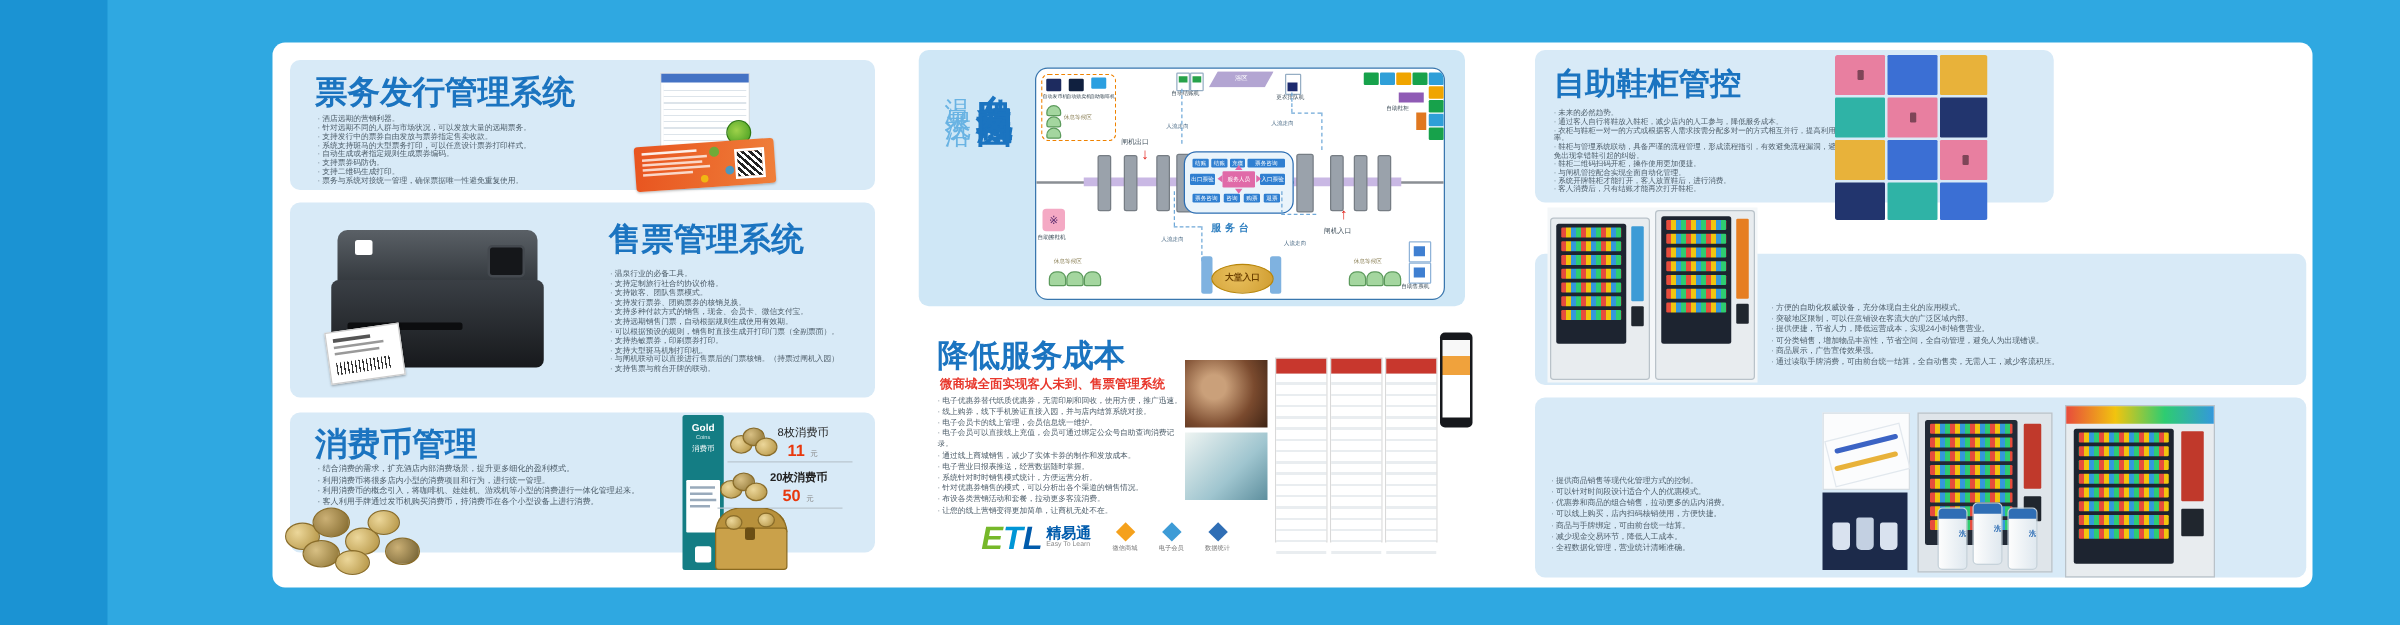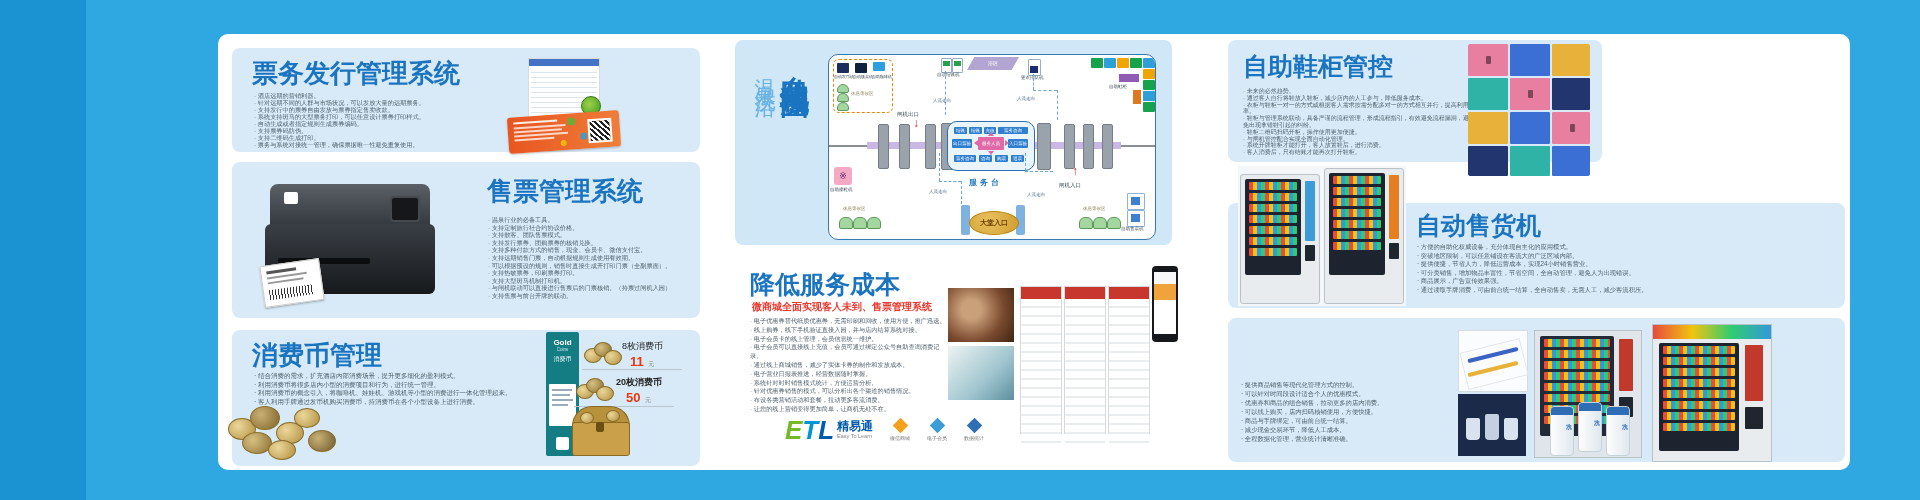--- a/index.html
+++ b/index.html
@@ -101,21 +101,21 @@
         <li>支持多种付款方式的销售，现金、会员卡、微信支付宝。</li>
         <li>支持远期销售门票，自动根据规则生成使用有效期。</li>
         <li>可以根据预设的规则，销售时直接生成开打印门票（全副票面）。</li>
         <li>支持热敏票券，印刷票券打印。</li>
         <li>支持大型斑马机制打印机。</li>
         <li>与闸机联动可以直接进行售票后的门票核销。（持票过闸机入园）</li>
         <li>支持售票与前台开牌的联动。</li>
       </ul>
   </div>
 
-  <div class="panel" style="left:232px;top:330px;width:468px;height:136px;">
+  <div class="panel" style="left:232px;top:330px;width:468px;height:112px;">
     <div class="t" style="left:20px;top:8px;font-size:26px;">消费币管理</div>
     <ul class="bl" style="left:22px;top:42px;width:285px;font-size:6.5px;line-height:8.5px;">
         <li>结合消费的需求，扩充酒店内部消费场景，提升更多细化的盈利模式。</li>
         <li>利用消费币将很多店内小型的消费项目和行为，进行统一管理。</li>
         <li>利用消费币的概念引入，将咖啡机、娃娃机、游戏机等小型的消费进行一体化管理起来。</li>
         <li>客人利用手牌通过发币机购买消费币，持消费币在各个小型设备上进行消费。</li>
       </ul>
 
     <div class="abs" style="left:-8px;top:58px;width:118px;height:70px;">
       <i class="coin" style="left:4px;top:30px;width:26px;height:20px;"></i>
@@ -354,21 +354,21 @@
     <div class="abs" style="left:185px;top:165px;width:34px;text-align:center;">
       <div style="width:11px;height:11px;margin:0 auto;background:#3d9bd6;transform:rotate(45deg);"></div>
       <div style="font-size:5px;color:#777;margin-top:4px;">电子会员</div>
     </div>
     <div class="abs" style="left:222px;top:165px;width:34px;text-align:center;">
       <div style="width:11px;height:11px;margin:0 auto;background:#2f6eb5;transform:rotate(45deg);"></div>
       <div style="font-size:5px;color:#777;margin-top:4px;">数据统计</div>
     </div>
   </div>
 
-  <div class="panel" style="left:1228px;top:40px;width:374px;height:122px;">
+  <div class="panel" style="left:1228px;top:40px;width:374px;height:122px;padding-left:41px;">
     <div class="t" style="left:15px;top:10px;font-size:25px;">自助鞋柜管控</div>
     <ul class="bl" style="left:15px;top:48px;width:228px;font-size:6px;line-height:6.8px;">
         <li>未来的必然趋势。</li>
         <li>通过客人自行将鞋放入鞋柜，减少店内的人工参与，降低服务成本。</li>
         <li>衣柜与鞋柜一对一的方式或根据客人需求按需分配多对一的方式相互并行，提高利用率。</li>
         <li>鞋柜与管理系统联动，具备严谨的流程管理，形成流程指引，有效避免流程漏洞，避免出现拿错鞋引起的纠纷。</li>
         <li>鞋柜二维码扫码开柜，操作使用更加便捷。</li>
         <li>与闸机管控配合实现全面自动化管理。</li>
         <li>系统开牌鞋柜才能打开，客人放置鞋后，进行消费。</li>
         <li>客人消费后，只有结账才能再次打开鞋柜。</li>
@@ -387,21 +387,20 @@
     <div class="sq" style="left:84px;top:68px;width:38px;height:32px;background:#e87fa0;"></div>
     <div class="sq" style="left:0;top:102px;width:40px;height:30px;background:#22356e;"></div>
     <div class="sq" style="left:42px;top:102px;width:40px;height:30px;background:#2fb3a6;"></div>
     <div class="sq" style="left:84px;top:102px;width:38px;height:30px;background:#3b6fd4;"></div>
     <div class="abs" style="left:18px;top:12px;width:5px;height:8px;background:rgba(0,0,0,.45);border-radius:1px;"></div>
     <div class="abs" style="left:60px;top:46px;width:5px;height:8px;background:rgba(0,0,0,.45);border-radius:1px;"></div>
     <div class="abs" style="left:102px;top:80px;width:5px;height:8px;background:rgba(0,0,0,.45);border-radius:1px;"></div>
   </div>
 
   <div class="panel" style="left:1228px;top:203px;width:617px;height:105px;">
-    <div class="t" style="left:188px;top:6px;font-size:25px;">自动售货机</div>
     <ul class="bl" style="left:189px;top:40px;width:250px;font-size:6.3px;line-height:8.6px;">
         <li>方便的自助化权威设备，充分体现自主化的应用模式。</li>
         <li>突破地区限制，可以任意铺设在客流大的广泛区域内部。</li>
         <li>提供便捷，节省人力，降低运营成本，实现24小时销售营业。</li>
         <li>可分类销售，增加物品丰富性，节省空间，全自动管理，避免人为出现错误。</li>
         <li>商品展示，广告宣传效果强。</li>
         <li>通过读取手牌消费，可由前台统一结算，全自动售卖，无需人工，减少客流积压。</li>
       </ul>
   </div>
 

